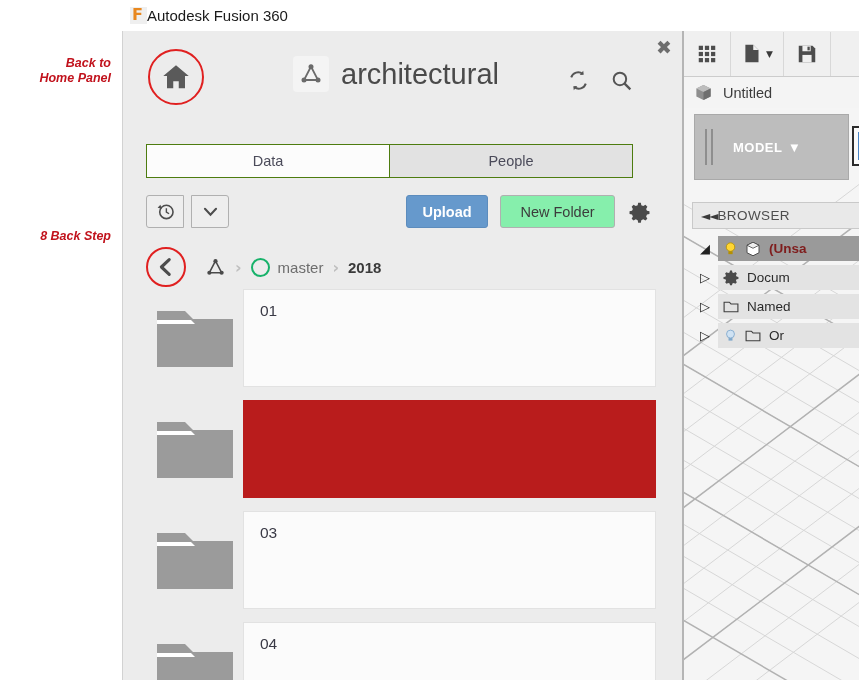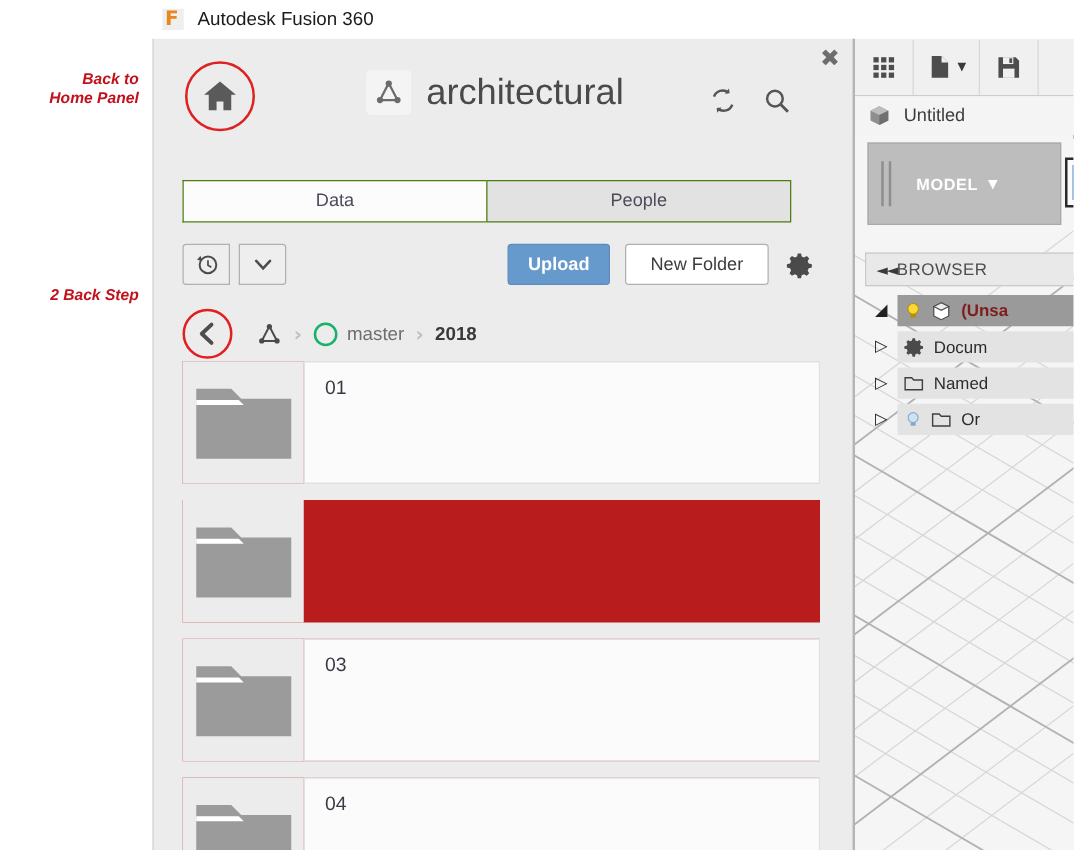--- a/index.html
+++ b/index.html
@@ -47,21 +47,21 @@
     position: relative; flex: none;
   }
   #fusion-logo::before {
     content: "F";
     position: absolute; left: 2px; top: -2px;
     font-family: "DejaVu Sans", sans-serif;
     font-weight: bold; font-size: 16px; color: #e8871e;
     line-height: 20px;
   }
   #titlebar .title-text {
-    margin-left: 11px;
+    margin-left: 0;
     font-size: 15px;
     color: #1a1a1a;
     font-family: "Liberation Sans", sans-serif;
   }
 
   
   #data-panel {
     position: absolute;
     left: 122px; top: 31px; width: 560px; height: 649px;
     background: #ececec;
@@ -154,21 +154,21 @@
     background: #6699cc;
     border: 1px solid #5c8cbd;
     border-radius: 3px;
     color: #ffffff; font-size: 14.5px; font-weight: bold;
     display: flex; align-items: center; justify-content: center;
     cursor: pointer; box-sizing: border-box;
   }
   #newfolder-btn {
     position: absolute; left: 354px; top: 3px;
     width: 115px; height: 33px;
-    background: #ffffff;
+    background: #86efac;
     border: 1px solid #b0b0b0;
     border-radius: 3px;
     color: #3c3c3c; font-size: 14.5px;
     display: flex; align-items: center; justify-content: center;
     cursor: pointer; box-sizing: border-box;
   }
   #settings-btn {
     position: absolute; left: 481px; top: 8px;
     width: 24px; height: 24px;
     display: flex; align-items: center; justify-content: center;
@@ -360,21 +360,21 @@
 
   svg { display: block; }
 </style>
 </head>
 <body>
 
 <div id="root">
 
   <div class="annotation" id="ann-home">Back to
 Home Panel</div>
-  <div class="annotation" id="ann-back">2 Back Step</div>
+  <div class="annotation" id="ann-back">8 Back Step</div>
 
   <div id="titlebar">
     <div id="fusion-logo"></div>
     <div class="title-text">Autodesk Fusion 360</div>
   </div>
 
   <div id="data-panel">
 
     <div id="panel-header">
 

